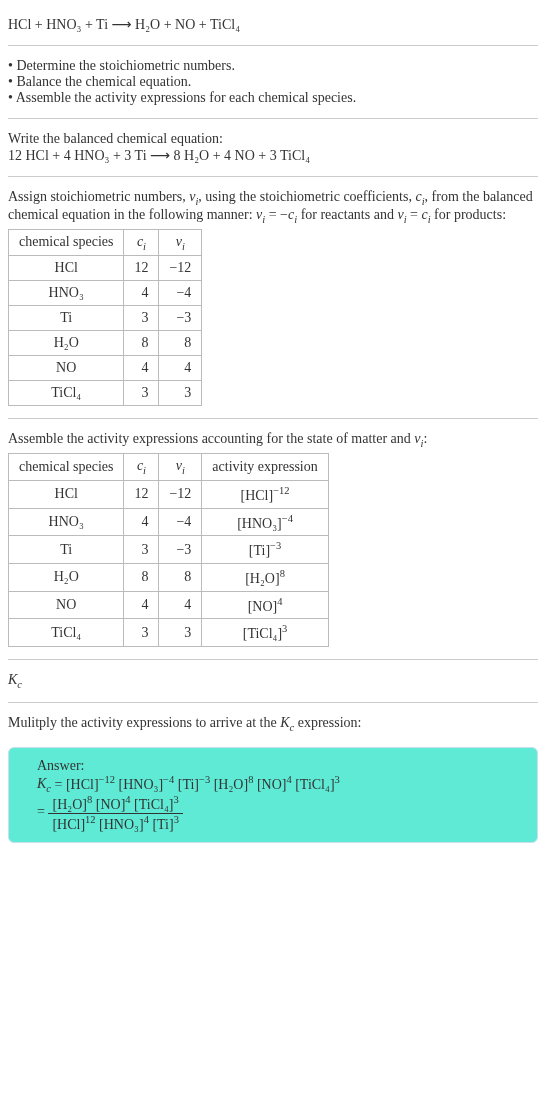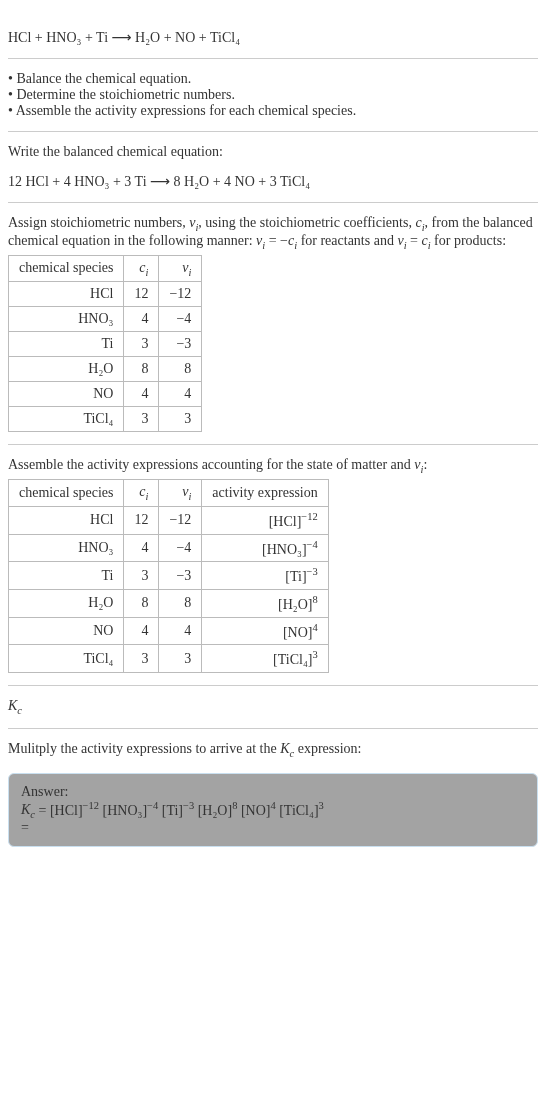--- a/index.html
+++ b/index.html
@@ -14,48 +14,47 @@
     .section {
       padding: 8px 0;
     }
     hr {
       border: none;
       border-top: 1px solid #ccc;
       margin: 4px 0;
     }
     .equation {
       font-family: Georgia, serif;
-      margin-top: 13px;
     }
     sub {
       font-size: 0.75em;
       vertical-align: sub;
     }
     sup {
       font-size: 0.75em;
       vertical-align: super;
     }
     table {
       border-collapse: collapse;
       margin-top: 4px;
     }
     td, th {
       border: 1px solid #bbb;
       padding: 4px 10px;
-      text-align: right;
+      text-align: center;
       font-weight: normal;
     }
     td.num {
       text-align: right;
     }
     .answer-box {
-      background: #a3a3a3;
+      background: #5eead4;
       border: 1px solid #c9dfef;
       border-radius: 6px;
-      padding: 10px 12px;
+      padding: 10px 28px;
       margin-top: 6px;
     }
     .frac {
       display: inline-block;
       vertical-align: middle;
       text-align: center;
     }
     .frac .num {
       display: block;
       border-bottom: 1px solid #333;
@@ -72,22 +71,22 @@
 </head>
 <body>
 
 <div class="section">
   <div class="equation">HCl + HNO₃ + Ti ⟶ H₂O + NO + TiCl₄</div>
 </div>
 
 <hr>
 
 <div class="section">
+  <div>• Determine the stoichiometric numbers.</div>
   <div>• Balance the chemical equation.</div>
-  <div>• Determine the stoichiometric numbers.</div>
   <div>• Assemble the activity expressions for each chemical species.</div>
 </div>
 
 <hr>
 
 <div class="section">
   <div>Write the balanced chemical equation:</div>
   <div class="equation">12 HCl + 4 HNO₃ + 3 Ti ⟶ 8 H₂O + 4 NO + 3 TiCl₄</div>
 </div>
 
@@ -207,15 +206,27 @@
       <span class="italic">K<sub>c</sub></span> =
       <span>[HCl]</span><sup>−12</sup>
       <span>[HNO₃]</span><sup>−4</sup>
       <span>[Ti]</span><sup>−3</sup>
       <span>[H₂O]</span><sup>8</sup>
       <span>[NO]</span><sup>4</sup>
       <span>[TiCl₄]</span><sup>3</sup>
     </div>
     <div>
       <span>= </span>
+      <span class="frac">
+        <span class="num">
+          <span>[H₂O]</span><sup>8</sup>
+          <span>[NO]</span><sup>4</sup>
+          <span>[TiCl₄]</span><sup>3</sup>
+        </span>
+        <span class="den">
+          <span>[HCl]</span><sup>12</sup>
+          <span>[HNO₃]</span><sup>4</sup>
+          <span>[Ti]</span><sup>3</sup>
+        </span>
+      </span>
     </div>
   </div>
 </div>
 
 </body></html>

